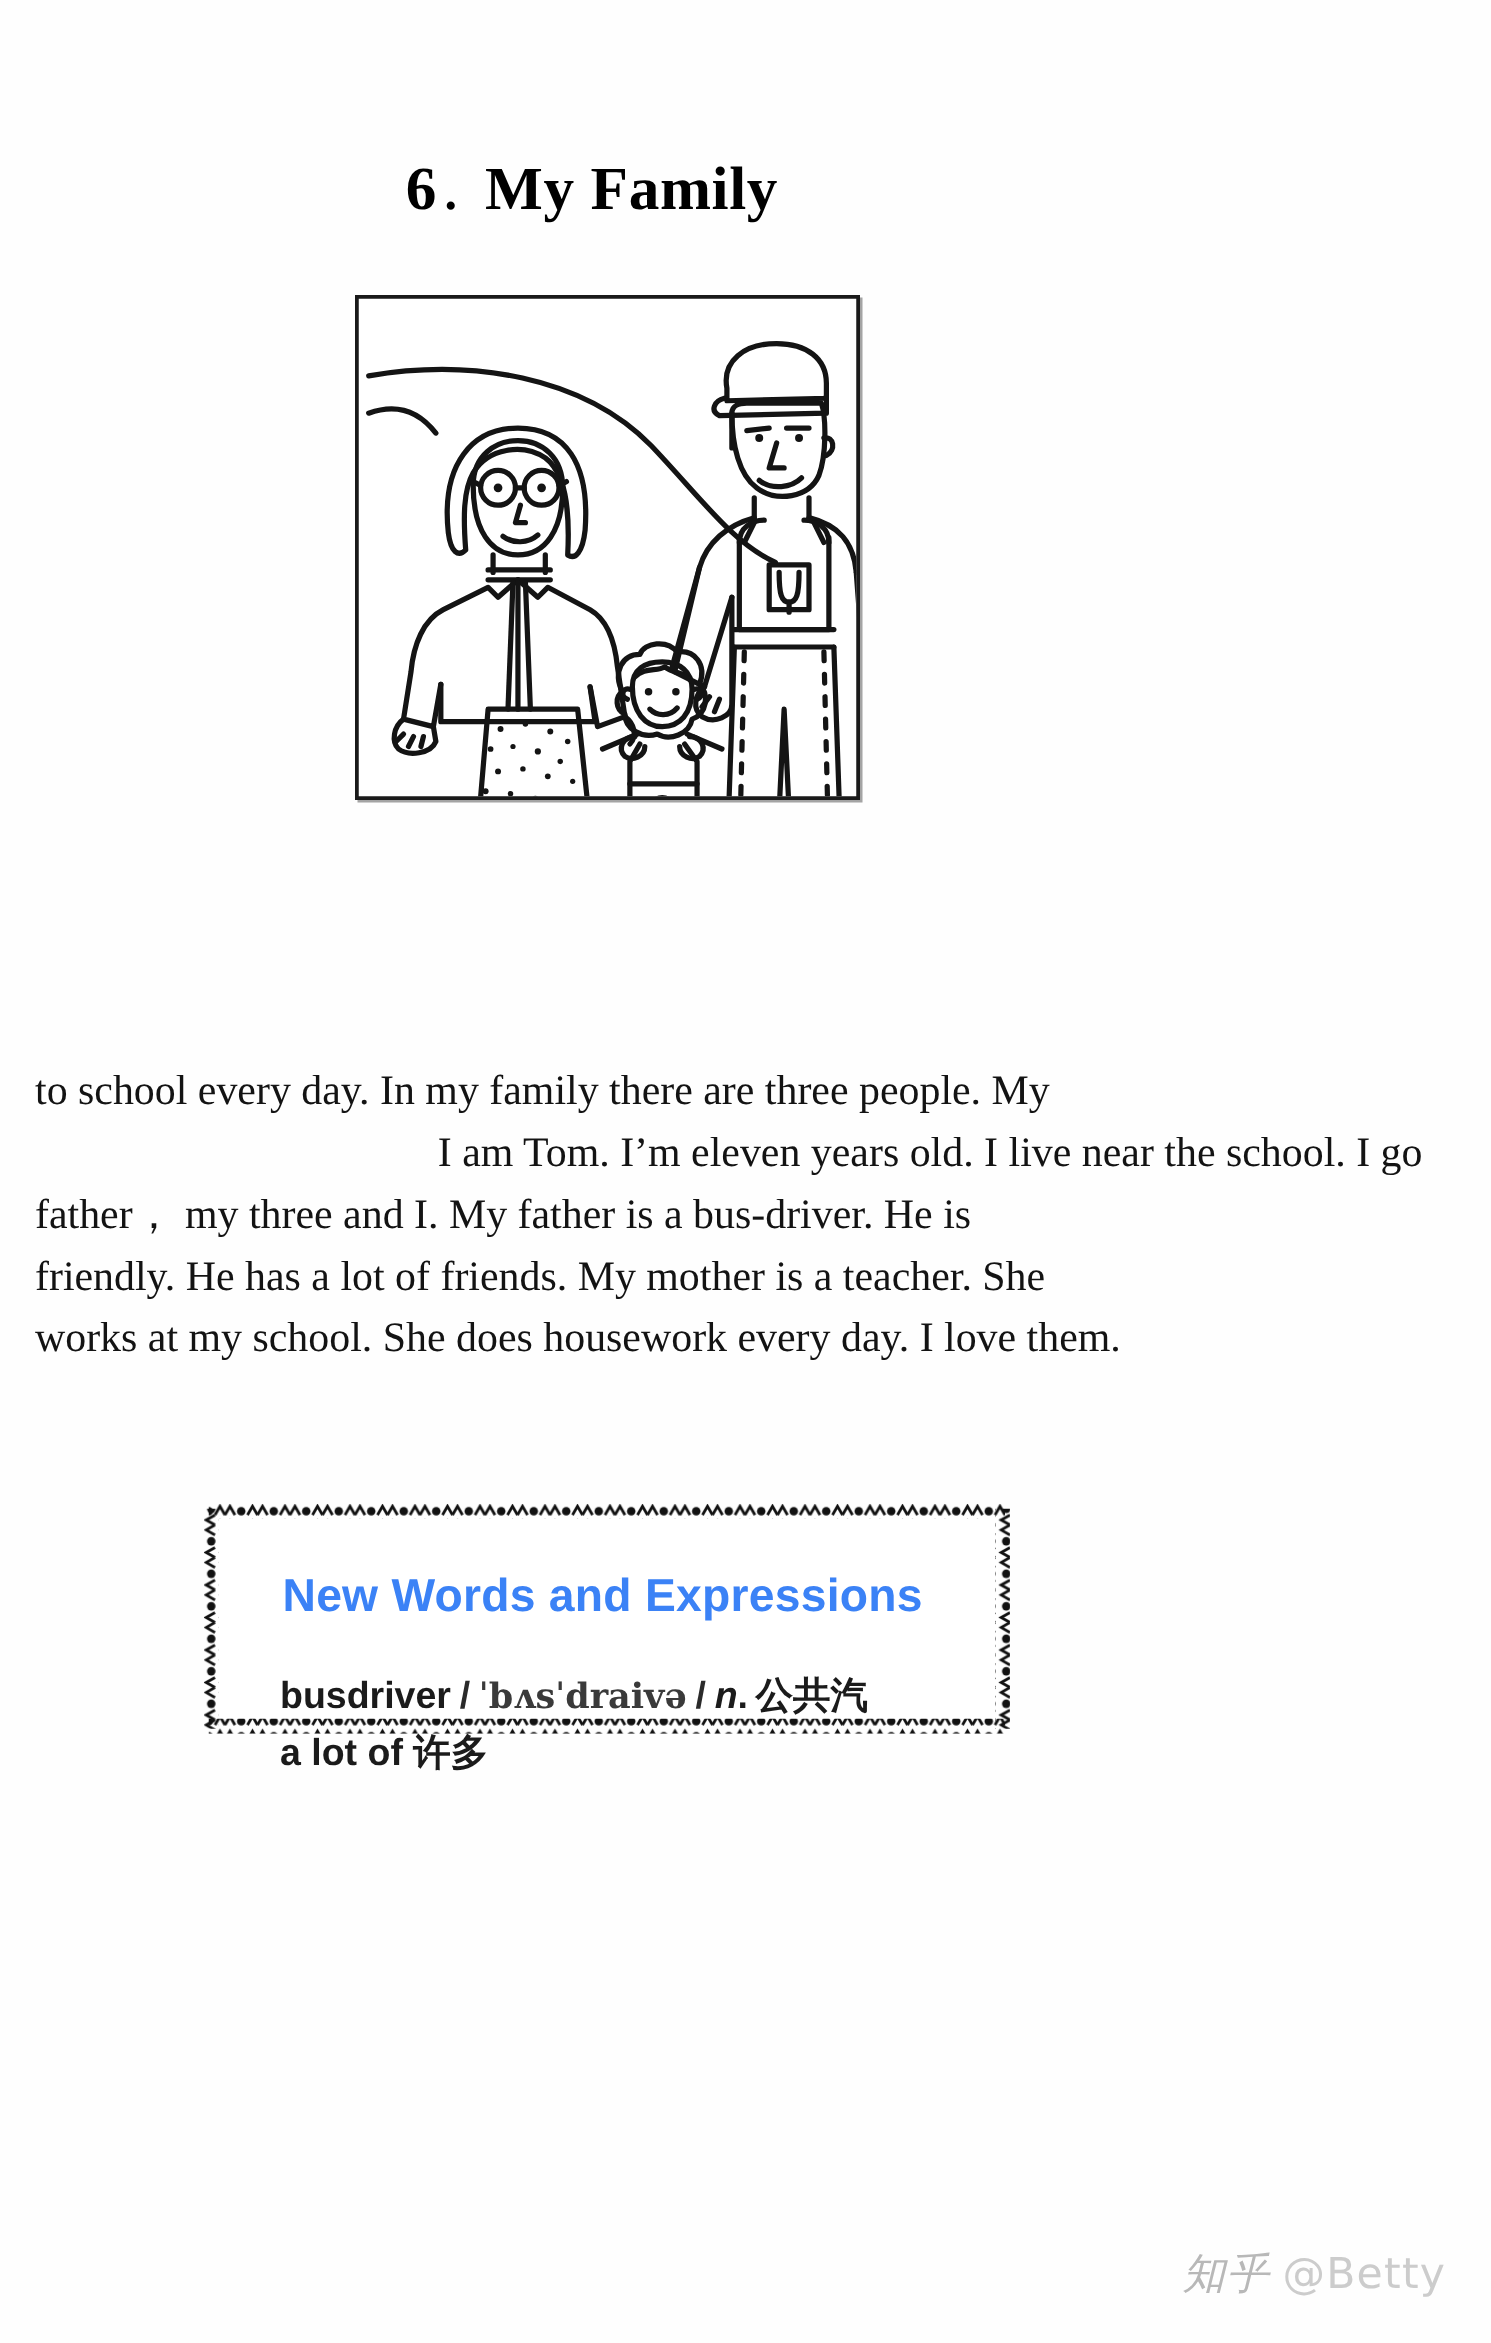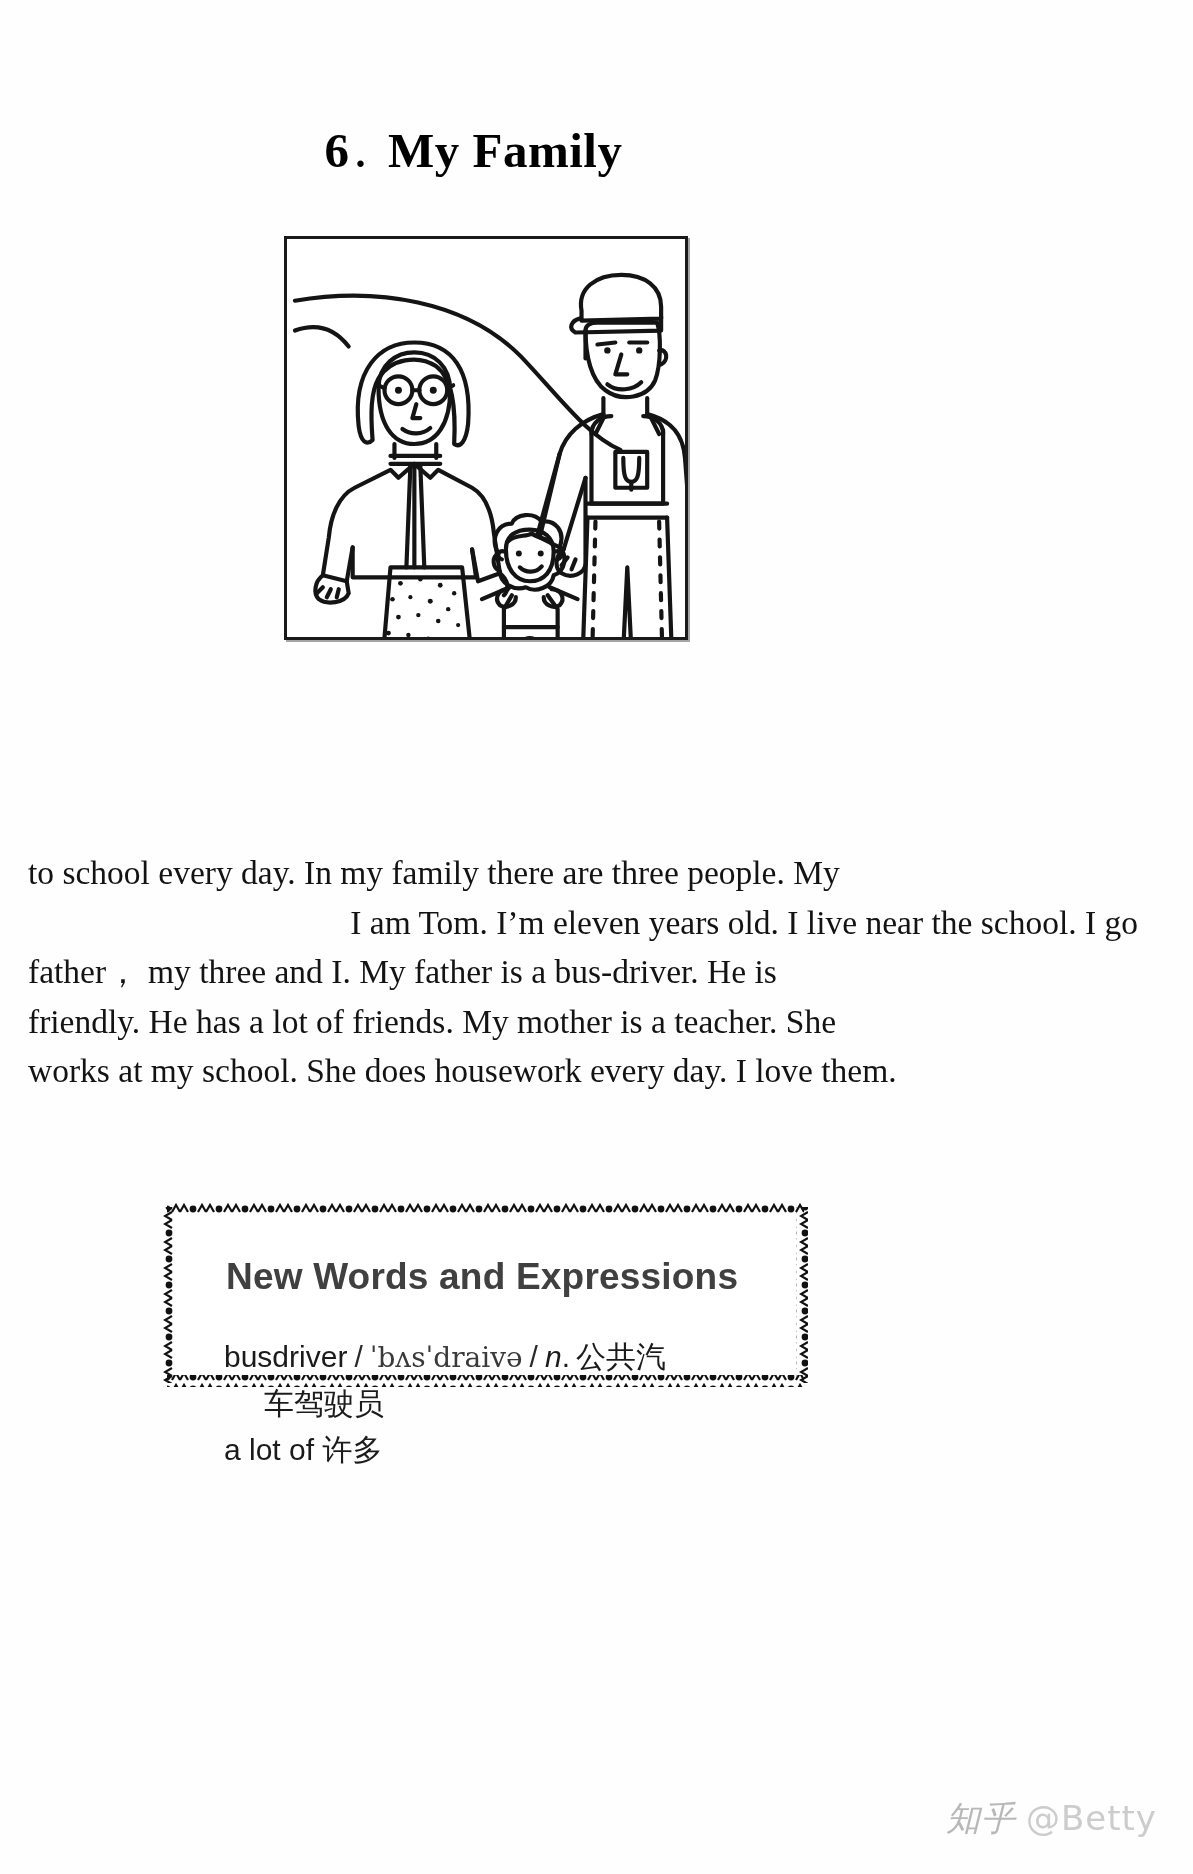--- a/index.html
+++ b/index.html
@@ -98,36 +98,37 @@
   .deco-border svg { display: block; width: 100%; height: 100%; }
 
   .words-title {
     position: absolute;
     left: 226px;
     top: 1256px;
     font-family: "Liberation Sans", "DejaVu Sans", sans-serif;
     font-weight: bold;
     font-size: 37px;
     letter-spacing: 0.2px;
-    color: #404040;
+    color: #3b82f6;
     white-space: nowrap;
   }
 
   .vocab-list {
     position: absolute;
     left: 224px;
     top: 1334px;
     width: 600px;
     font-family: "Liberation Sans", "DejaVu Sans", sans-serif;
     font-size: 30px;
     color: #1b1b1b;
   }
   .vocab-entry {
     line-height: 46px;
     white-space: nowrap;
+    font-weight: bold;
   }
   .vocab-entry .word { font-family: "Liberation Sans","DejaVu Sans",sans-serif; }
   .vocab-entry .slash { padding: 0 7px; color: #2a2a2a; }
   .vocab-entry .ipa {
     font-family: "DejaVu Serif", "Liberation Serif", serif;
     font-size: 28px;
     color: #3a3a3a;
   }
   .vocab-entry .pos {
     font-style: italic;
@@ -387,21 +388,20 @@
     </div>
   </div>
 
   <div class="words-title">New Words and Expressions</div>
 
   <div class="vocab-list">
 
     <div class="vocab-entry">
       <span class="word">busdriver</span><span class="slash">/</span><span class="ipa">ˈbʌsˈdraivə</span><span class="slash">/</span><span class="pos">n</span><span class="pos-dot">.</span><span class="cn">公共汽</span>
     </div>
-    <div class="vocab-cont">车驾驶员</div>
 
 
 
     <div class="vocab-entry">
       <span class="word">a lot of</span>&nbsp;<span class="cn">许多</span>
     </div>
 
   </div>
 
   <div class="watermark">

